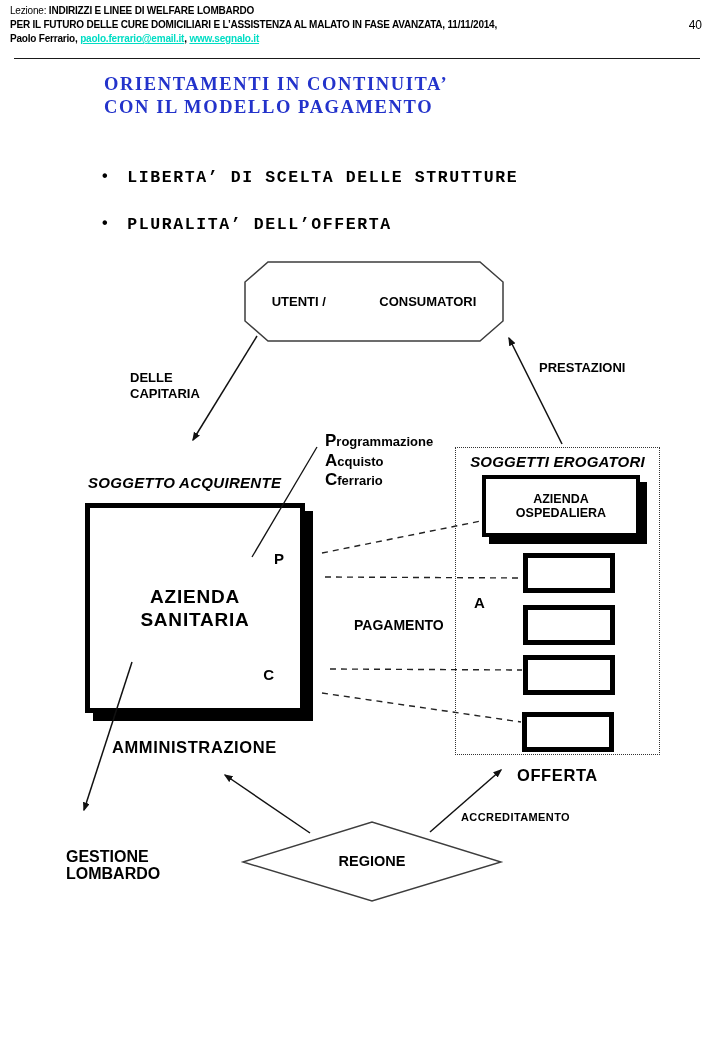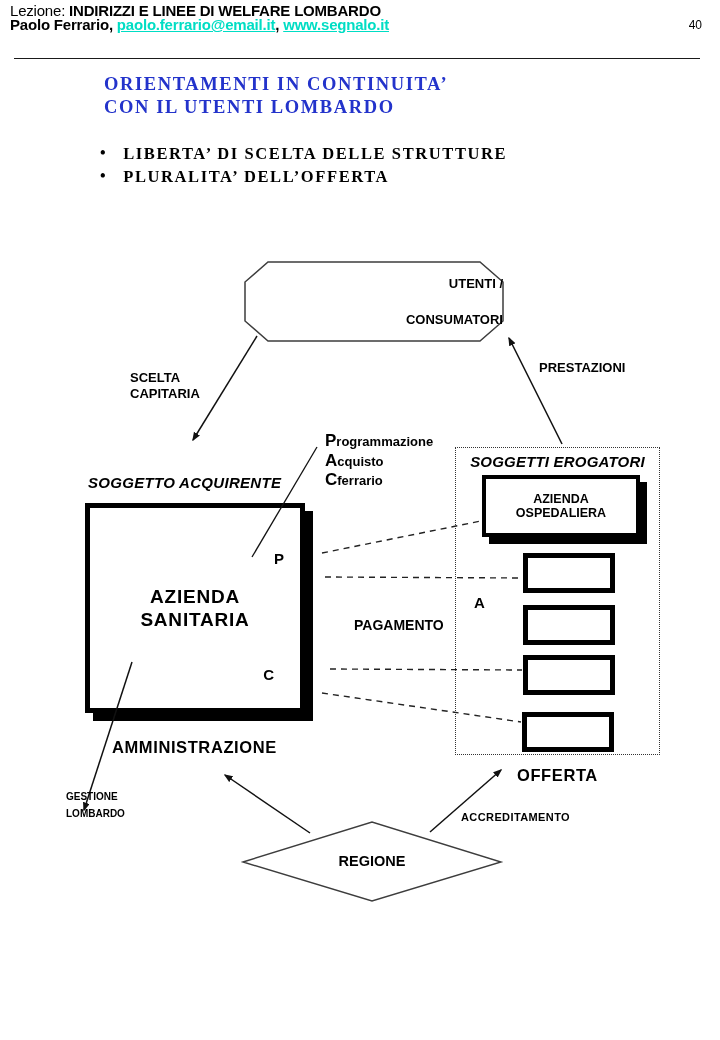--- a/index.html
+++ b/index.html
@@ -1,34 +1,34 @@
 <!DOCTYPE html>
 <html><head>
 <meta charset="utf-8">
 <style>
   * { margin:0; padding:0; box-sizing:border-box; }
   html,body { width:720px; height:1040px; background:#ffffff; overflow:hidden; }
   body { position:relative; font-family:"Liberation Sans", sans-serif; color:#000; }
 
   
   .header { position:absolute; left:10px; top:4px; width:660px;
-            font-size:15px; line-height:14px; font-weight:bold; letter-spacing:-0.2px; }
+            font-size:10px; line-height:14px; font-weight:bold; letter-spacing:-0.2px; }
   .header .normal { font-weight:normal; }
   .header a { color:#00ddc4; text-decoration:underline; cursor:pointer; }
   .page-num { position:absolute; right:18px; top:18px; font-size:12px; font-weight:normal;text-align:right; }
   .rule { position:absolute; left:14px; top:58px; width:686px; height:0;
           border-top:1.5px solid #1a1a1a; }
 
   
   .slide-title { position:absolute; left:104px; top:73px; color:#2333cb;
                  font-family:Liberation Serif, serif; font-weight:bold;
                  font-size:18.5px; line-height:22.5px; letter-spacing:1.6px; }
   .bullets { position:absolute; left:100px; top:143px; list-style:none; }
-  .bullets li { font-family:Liberation Serif, serif; font-weight:bold;
-                font-size:16.5px; line-height:22.5px; letter-spacing:1.6px; }
+  .bullets li { font-family:Liberation Mono, monospace; font-weight:bold;
+                font-size:16.5px; line-height:22.5px; letter-spacing:1.6px;margin-top:24px; }
   .bullets li::before { content:"\2022"; font-size:16px; margin-right:16px; position:relative; top:-1px; }
 
   
   .diagram { position:absolute; left:0; top:240px; width:720px; height:700px; }
   .diagram svg.connectors { position:absolute; left:0; top:0; z-index:2; pointer-events:none; }
 
   .shape { position:absolute; background:#fff; z-index:1; }
   .box-sanitaria { left:85px; top:263px; width:220px; height:210px;
                    border:5px solid #000; box-shadow:8px 8px 0 #000;
                    display:flex; align-items:center; justify-content:center; }
@@ -45,50 +45,51 @@
                      display:flex; align-items:center; justify-content:center;
                      text-align:center; font-weight:bold; font-size:12.5px; line-height:14.5px; }
   .small-box { border:5px solid #000; width:92px; height:40px; }
   .sb1 { left:523px; top:313px; }
   .sb2 { left:523px; top:365px; }
   .sb3 { left:523px; top:415px; }
   .sb4 { left:522px; top:472px; }
 
   .lbl { position:absolute; z-index:3; font-weight:bold; white-space:nowrap; }
   .lbl-octagon { left:245px; top:22px; width:258px; height:79px;
-                 display:flex; flex-direction:column; justify-content:space-around;
-                 align-items:flex-end; font-size:13px; padding:4px 0; }
+                 display:flex; flex-direction:row; justify-content:space-around;
+                 align-items:center; font-size:13px; padding:4px 0; }
   .lbl-quota { left:130px; top:130px; font-size:13px; line-height:15.5px; }
   .lbl-prestazioni { left:539px; top:120px; font-size:13px; }
   .lbl-pac { left:325px; top:168px; font-size:13px; line-height:18.5px;margin-top:24px; }
   .lbl-pac .init { font-size:17px; }
   .lbl-soggetto-acq { left:88px; top:234px; font-size:15px; font-style:italic; letter-spacing:0.3px; }
   .lbl-soggetti-erog { left:455px; top:213px; width:205px; text-align:center;
                        font-size:15px; font-style:italic; letter-spacing:0.2px; }
   .lbl-pagamento { left:354px; top:366px; font-size:14px;margin-top:11px; }
   .lbl-a { left:474px; top:354px; font-size:15px; }
   .lbl-amministrazione { left:112px; top:498px; font-size:16.5px; letter-spacing:0.6px; }
-  .lbl-gestione { left:66px; top:549px; font-size:10px; line-height:16.5px; }
+  .lbl-gestione { left:66px; top:609px; font-size:16px; line-height:16.5px; }
   .lbl-regione { left:312px; top:613px; width:120px; text-align:center; font-size:14.5px; }
   .lbl-offerta { left:517px; top:526px; font-size:16.5px; letter-spacing:0.6px; }
   .lbl-accreditamento { left:461px; top:571px; font-size:11px; letter-spacing:0.4px; }
 </style>
 </head>
 <body>
 
 <div class="header">
   <div><span class="normal">Lezione: </span><span>INDIRIZZI E LINEE DI WELFARE LOMBARDO</span></div>
+  <div>PER IL FUTURO DELLE CURE DOMICILIARI E L’ASSISTENZA AL MALATO IN FASE AVANZATA, 11/11/2014,</div>
   <div><span>Paolo Ferrario, </span><a>paolo.ferrario@email.it</a><span>, </span><a>www.segnalo.it</a></div>
 </div>
 <div class="page-num">40</div>
 <div class="rule"></div>
 
 <div class="slide-title">
   <div>ORIENTAMENTI IN CONTINUITA’</div>
-  <div>CON IL UTENTI LOMBARDO</div>
+  <div>CON IL MODELLO PAGAMENTO</div>
 </div>
 <ul class="bullets">
   <li><span>LIBERTA’ DI SCELTA DELLE STRUTTURE</span></li>
   <li><span>PLURALITA’ DELL’OFFERTA</span></li>
 </ul>
 
 <div class="diagram">
 
   <div class="panel-erogatori"></div>
 
@@ -137,21 +138,21 @@
     <line x1="330" y1="429" x2="522" y2="430" stroke="#222" stroke-width="1.4" stroke-dasharray="6 5"></line>
     <line x1="322" y1="453" x2="521" y2="482" stroke="#222" stroke-width="1.4" stroke-dasharray="6 5"></line>
   </svg>
 
   <div class="lbl lbl-octagon">
     <span>UTENTI /</span>
     <span>CONSUMATORI</span>
   </div>
 
   <div class="lbl lbl-quota">
-    <div>SCELTA</div>
+    <div>DELLE</div>
     <div>CAPITARIA</div>
   </div>
 
   <div class="lbl lbl-prestazioni">PRESTAZIONI</div>
 
   <div class="lbl lbl-pac">
     <div><span class="init">P</span><span>rogrammazione</span></div>
     <div><span class="init">A</span><span>cquisto</span></div>
     <div><span class="init">C</span><span>ferrario</span></div>
   </div>

